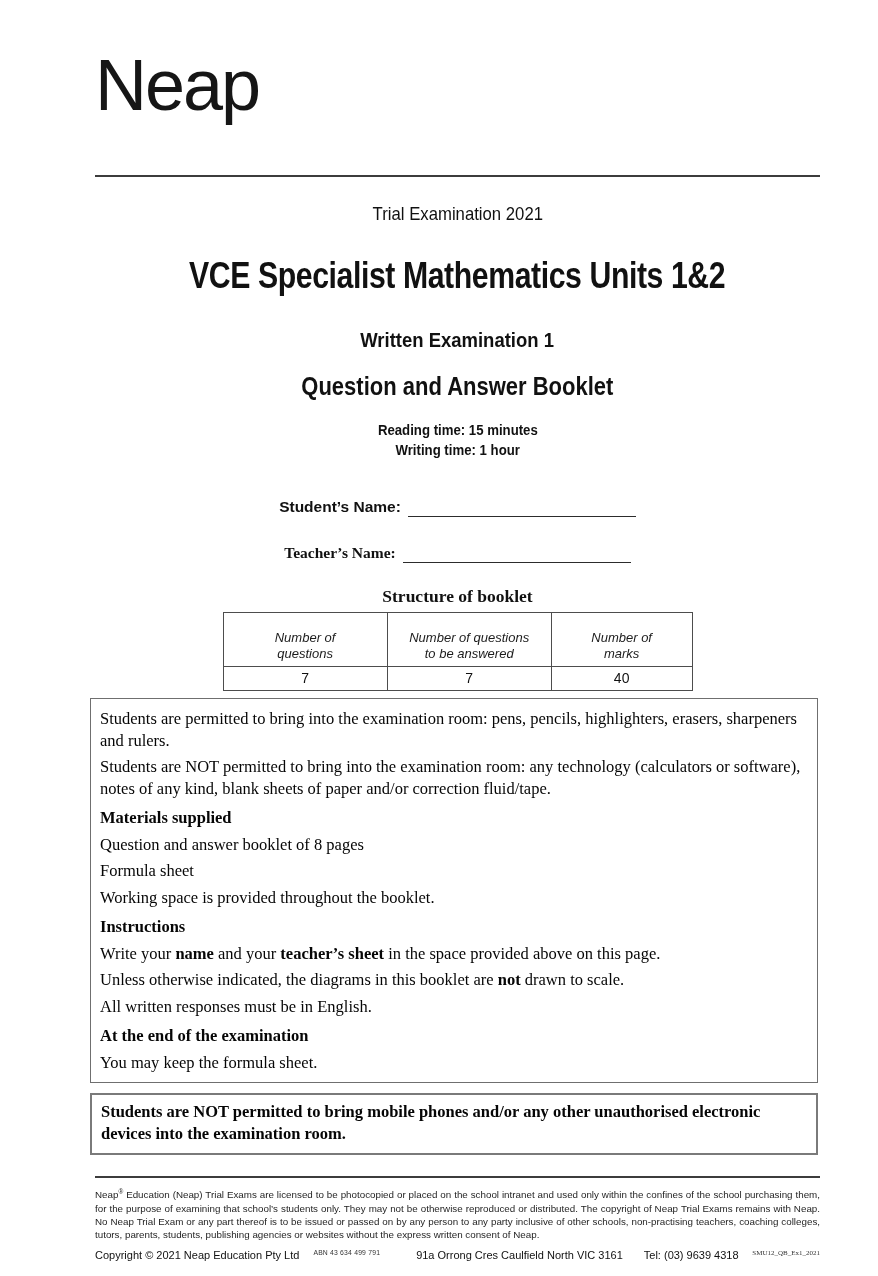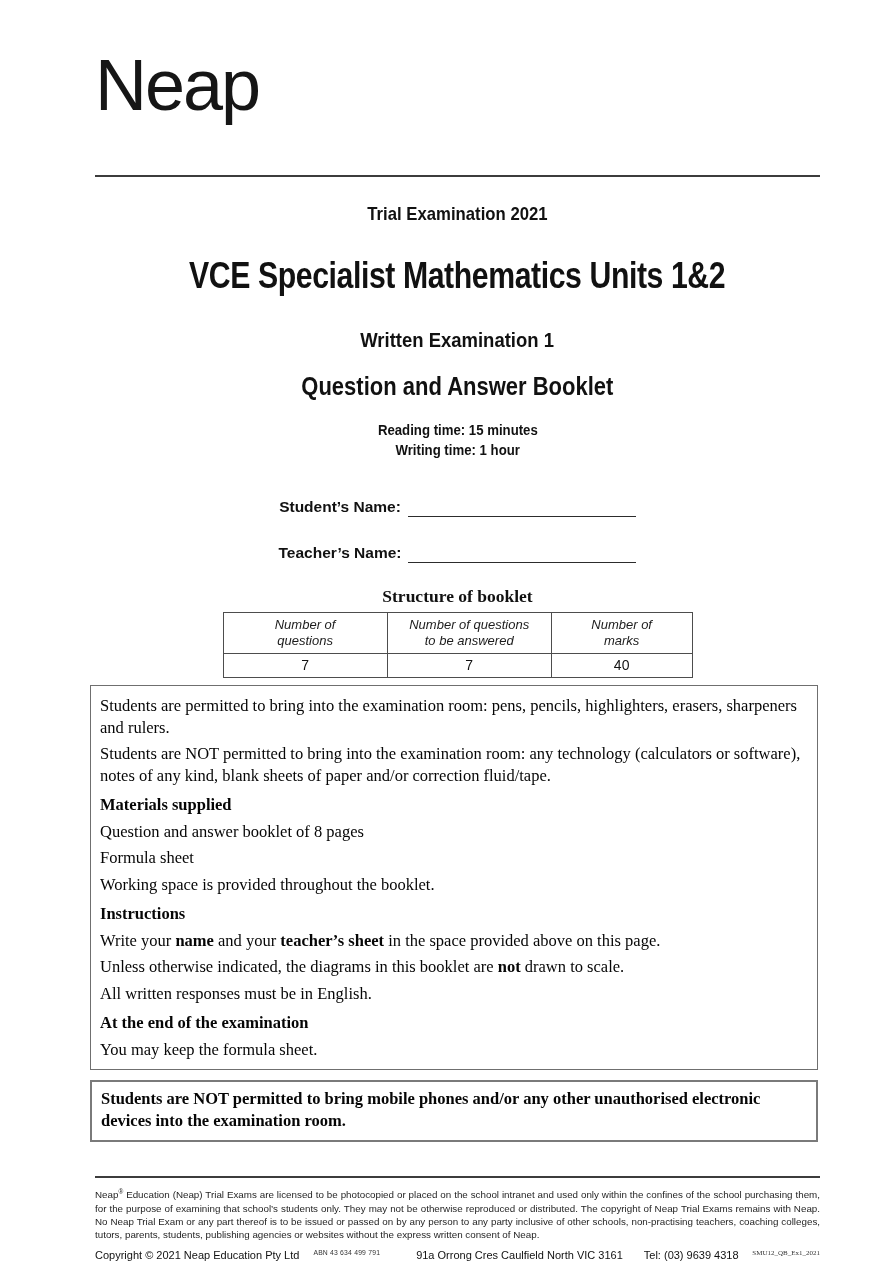--- a/index.html
+++ b/index.html
@@ -9,37 +9,37 @@
   .content { margin:0 58px 0 95px; }
 
   .logo { margin-top:48px; font-size:72px; line-height:74px; font-weight:400; letter-spacing:-2px; color:#161616; }
 
   .rule { border:none; border-top:2px solid #3c3c3c; margin-top:53px; }
 
   .center { text-align:center; }
   .cx { display:inline-block; transform:scaleX(0.88); transform-origin:50% 50%; white-space:nowrap; }
   .cx85 { display:inline-block; transform:scaleX(0.84); transform-origin:50% 50%; white-space:nowrap; }
 
-  .exam-series { margin-top:26px; font-size:19px; font-weight:bold; }
+  .exam-series { margin-top:26px; font-size:19px; font-weight:normal; }
   .main-title { margin-top:30px; font-size:36px; font-weight:bold; letter-spacing:-0.5px; }
   .sub-title { margin-top:31px; font-size:21px; font-weight:bold; }
   .booklet-title { margin-top:20px; font-size:25px; font-weight:bold; }
   .times { margin-top:19px; font-size:15px; font-weight:bold; line-height:20px; }
 
   .name-row { display:flex; justify-content:center; align-items:flex-end; }
   .name-row.student { margin-top:37px; }
-  .name-row.teacher { margin-top:26px; }
+  .name-row.teacher { margin-top:26px;font-family:Liberation Serif, serif; }
   .name-label { font-size:15.5px; font-weight:bold; line-height:20px; }
   .name-line { display:inline-block; width:228px; height:17px; margin-left:7px; border-bottom:1.5px solid #2c2c2c; }
 
   .structure-heading { margin-top:23px; text-align:center; font-family:"Liberation Serif", serif; font-weight:bold; font-size:17.5px; }
 
   table.structure { width:470px; margin:5px auto 0 auto; border-collapse:collapse; table-layout:fixed; }
   table.structure td { border:1.2px solid #4d4d4d; text-align:center; vertical-align:middle; }
-  td.th { font-style:italic; font-size:13px; line-height:15.5px; color:#1c1c1c; padding:4px 2px 5px; }
+  td.th { font-style:italic; font-size:13px; line-height:15.5px; color:#1c1c1c; padding:17px 2px 5px; }
   td.tv { font-size:14px; padding:3px 2px 4px; }
 
   .rules-box { margin:7px 0 0 -5px; width:728px; border:1.5px solid #6f6f6f; padding:4px 10px 9px 9px;
                font-family:"Liberation Serif", serif; font-size:16.5px; line-height:21.5px; color:#060606; }
   .rb-p { margin-top:5px;font-family:Liberation Serif, serif; }
   .rb-h { margin-top:8px; font-weight:bold; }
   .rb-line { margin-top:5px; }
   .b { font-weight:bold; }
 
   .warning-box { margin:10px 0 0 -5px; width:728px; border:2px solid #7a7a7a; padding:6px 10px 8px 9px;

